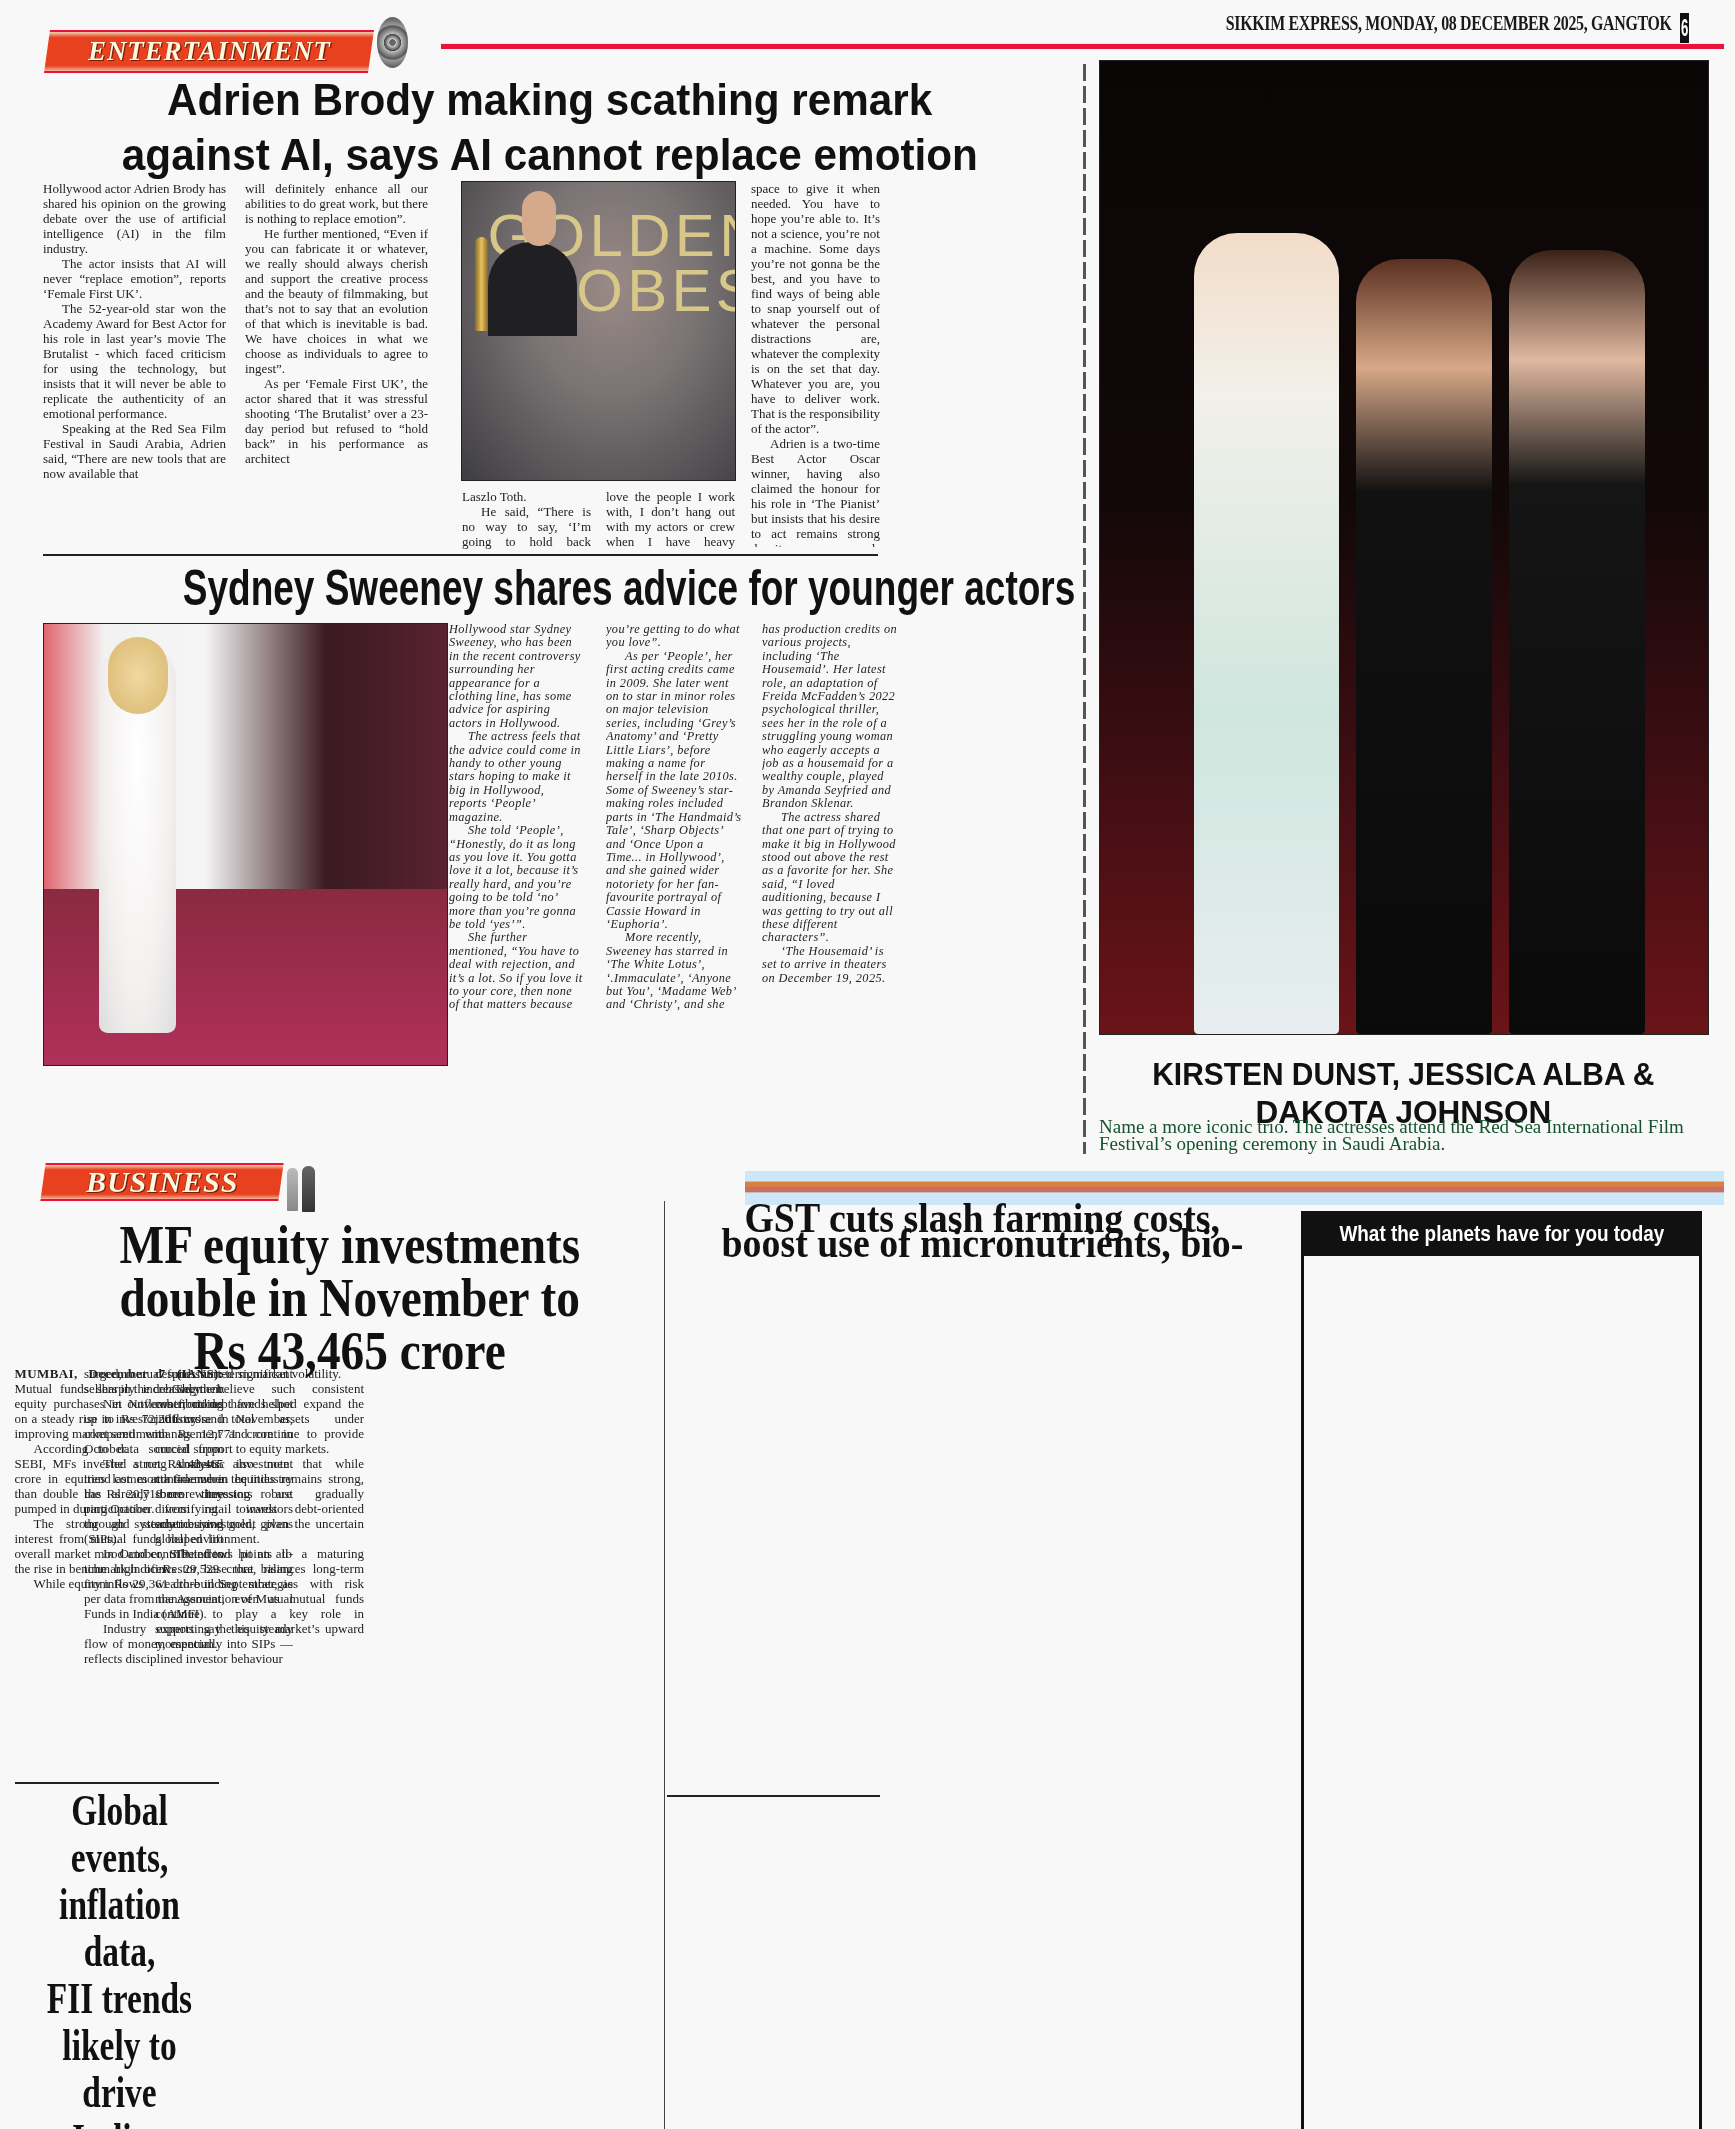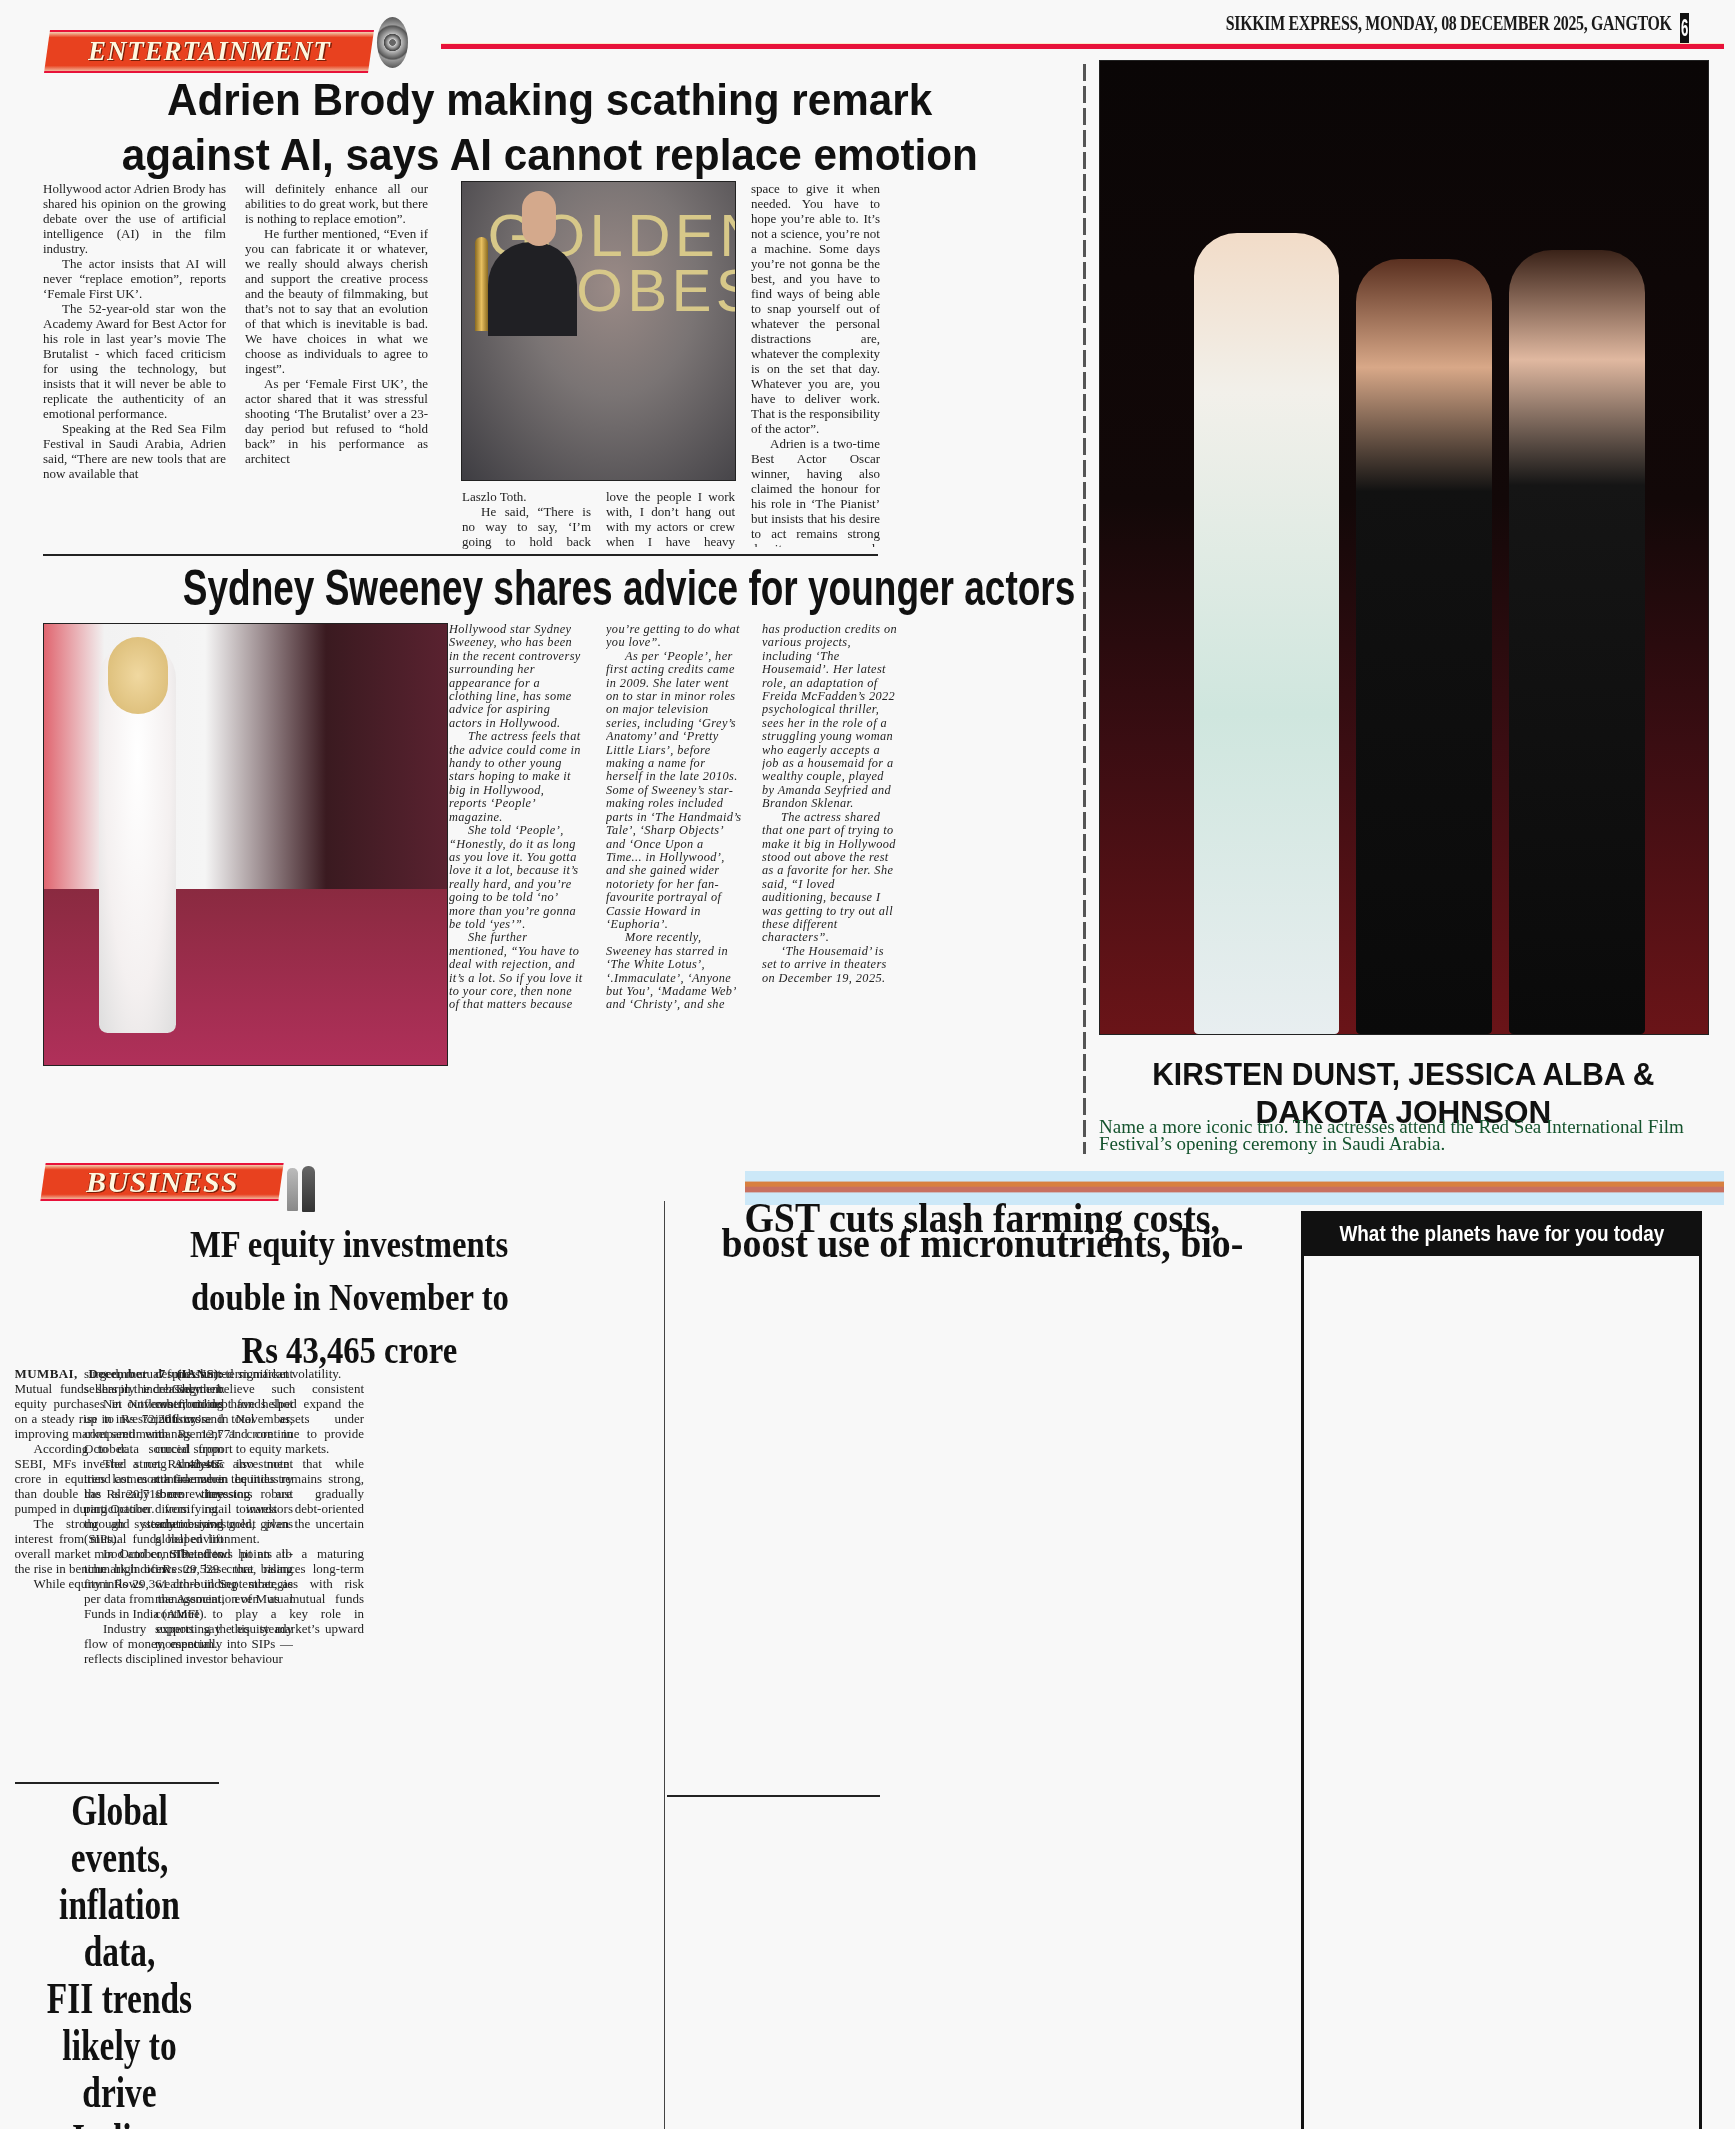--- a/index.html
+++ b/index.html
@@ -179,21 +179,21 @@
   <div class="banner-ribbon" style="width:238px;">
     <span class="banner-text" style="font-size:30px;">BUSINESS</span>
   </div>
 </div>
 <div class="handshake-icon" style="left:281px; top:1163px;">
     <div class="p1"></div>
     <div class="p2"></div>
   </div>
 <div class="rule-biz" style="left:745px; top:1171px; width:979px;"></div>
 
-<div class="hl-serif" style="left:43px; top:1218px; width:613px; font-size:38px; line-height:53px;">
+<div class="hl-serif" style="left:43px; top:1218px; width:613px; font-size:55px; line-height:53px;">
   <div><span class="condensed" style="transform:scaleX(0.86);">MF equity investments</span></div>
   <div><span class="condensed" style="transform:scaleX(0.86);">double in November to</span></div>
   <div><span class="condensed" style="transform:scaleX(0.86);">Rs 43,465 crore</span></div>
 </div>
 <div class="col" style="left:14.5px; top:1366px; width:64px;"></div>
 <div class="col" style="left:14.5px; top:1366px; width:63px; height:0;"></div>
 <div class="col" style="left:14.5px; top:1366px; width:63px; height:0;"></div>
 <div class="col" style="left:14.5px; top:1366px; width:209px; height:0;"></div>
 <div class="col" style="left:14.5px; top:1366px; width:209px; height:0;"></div>
 <div class="col" style="left:14.5px; top:1366px; width:209px; height:0;"></div>

